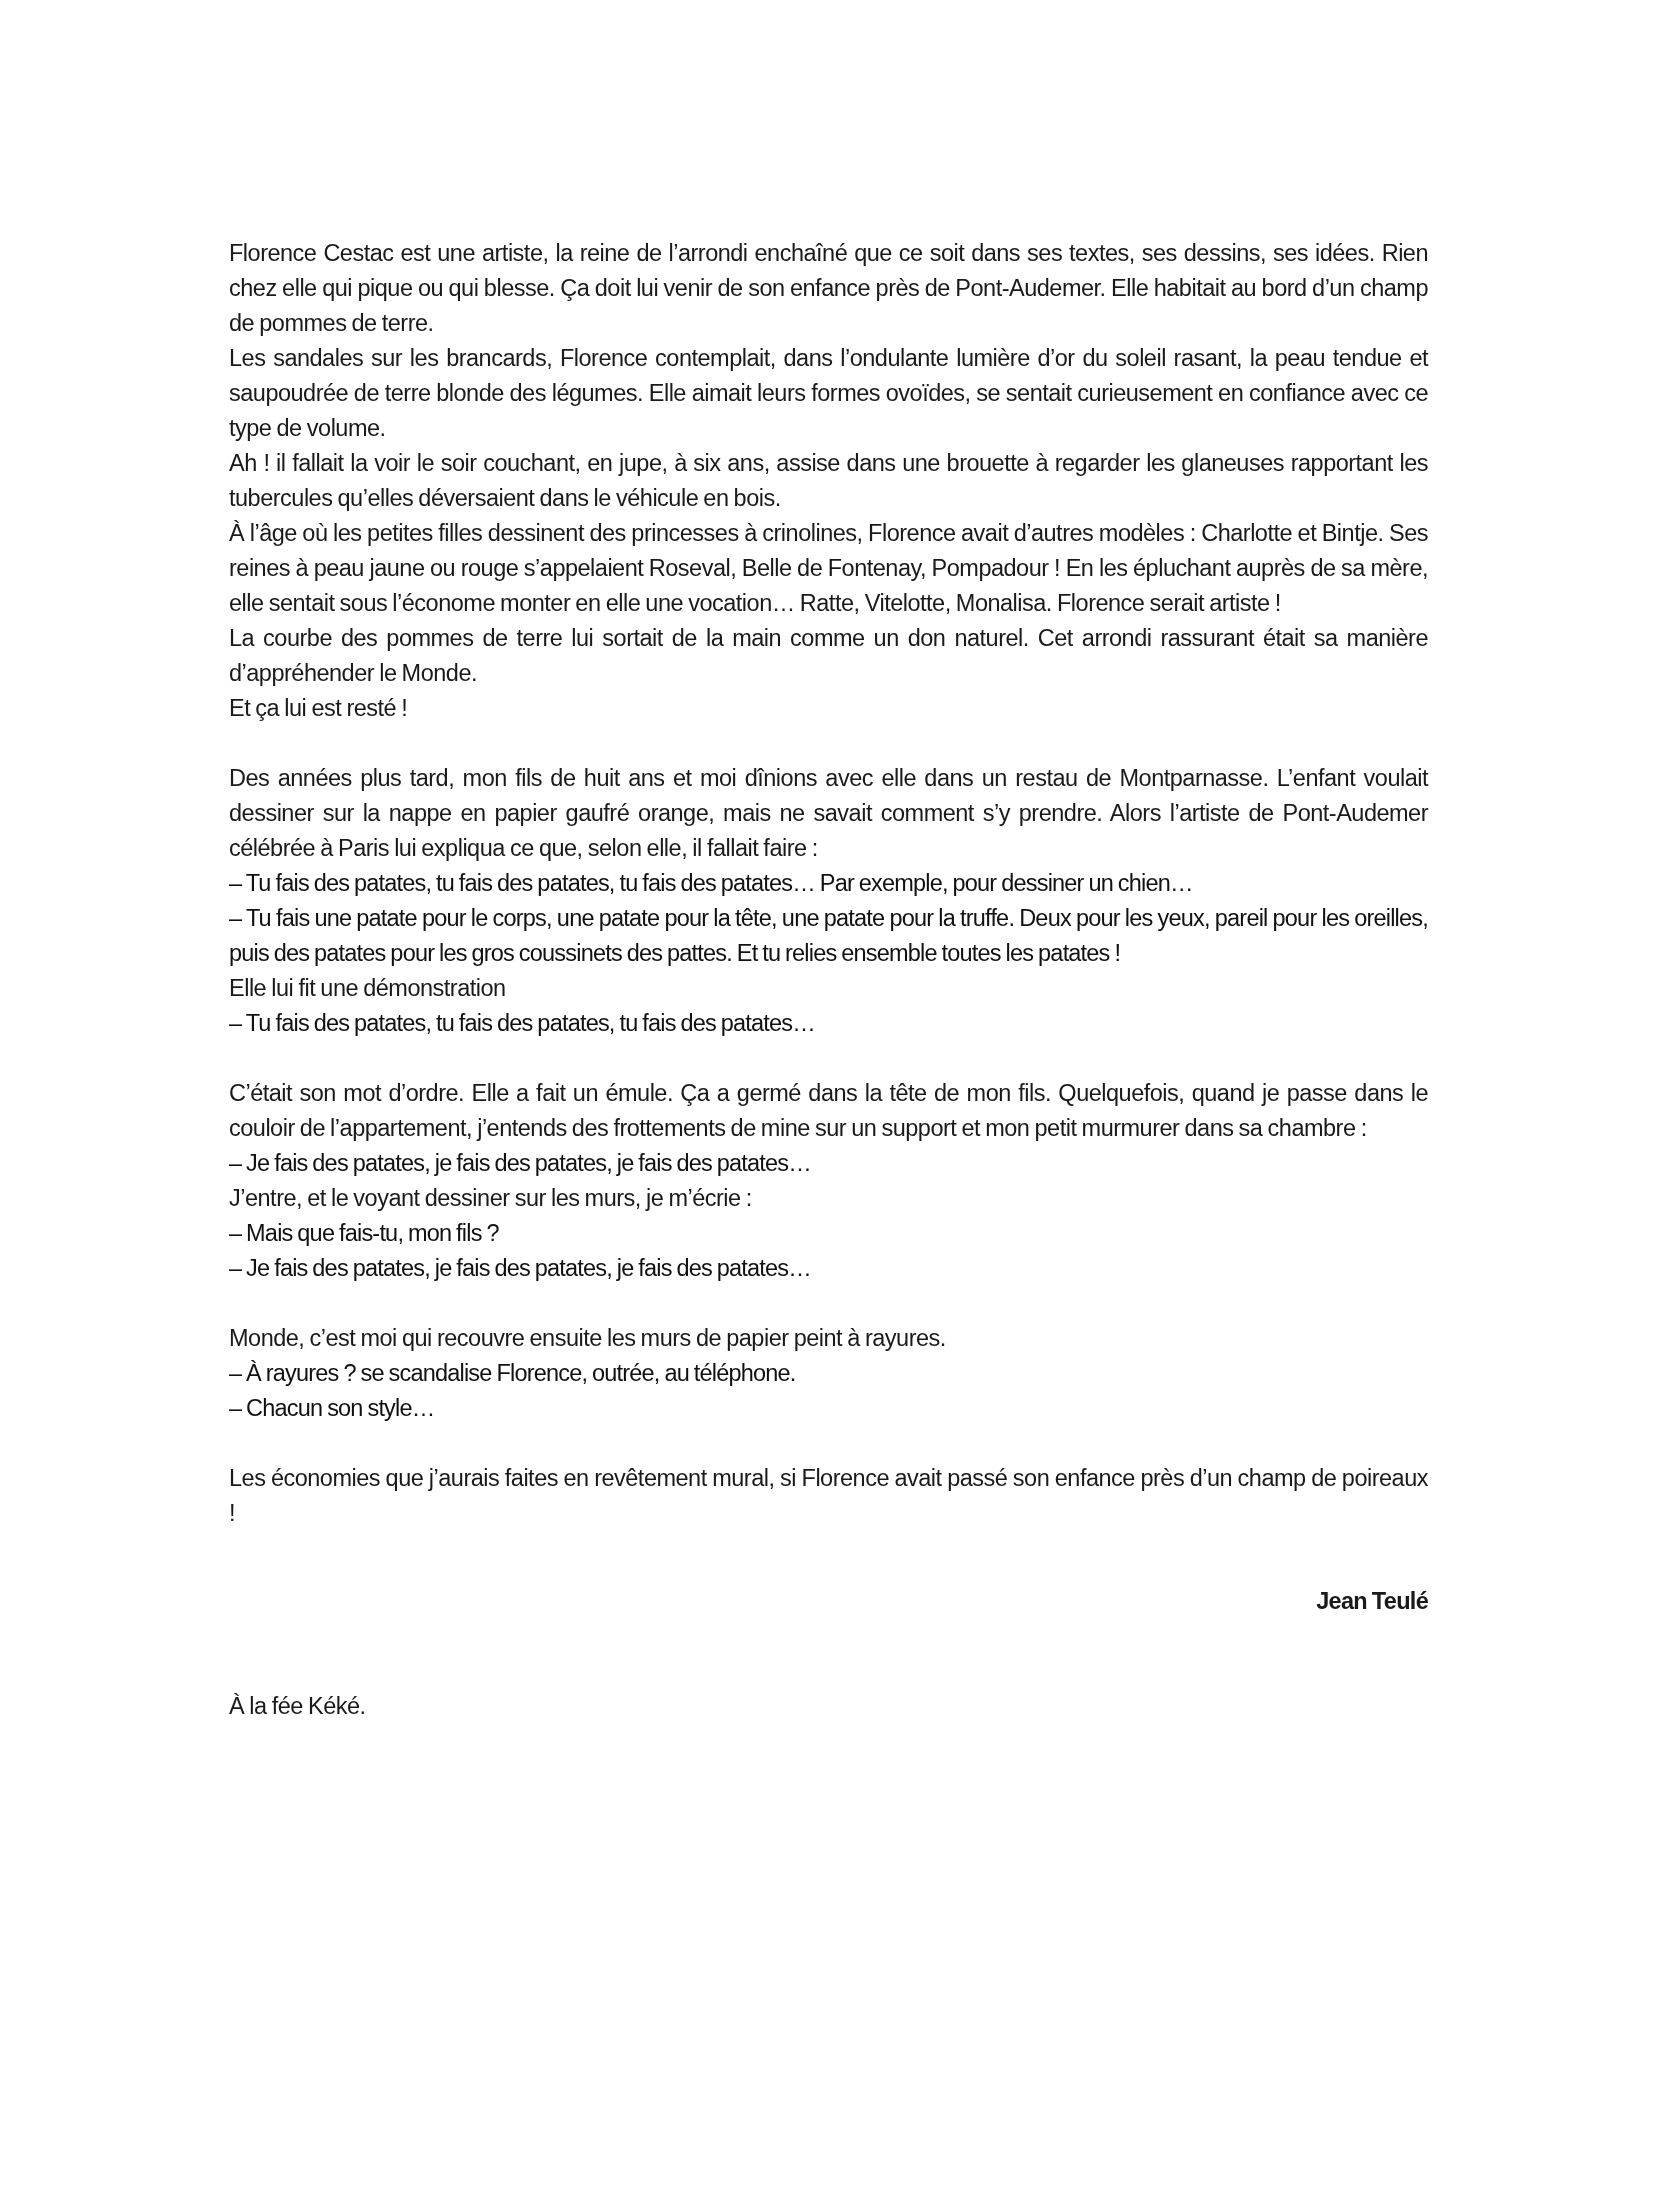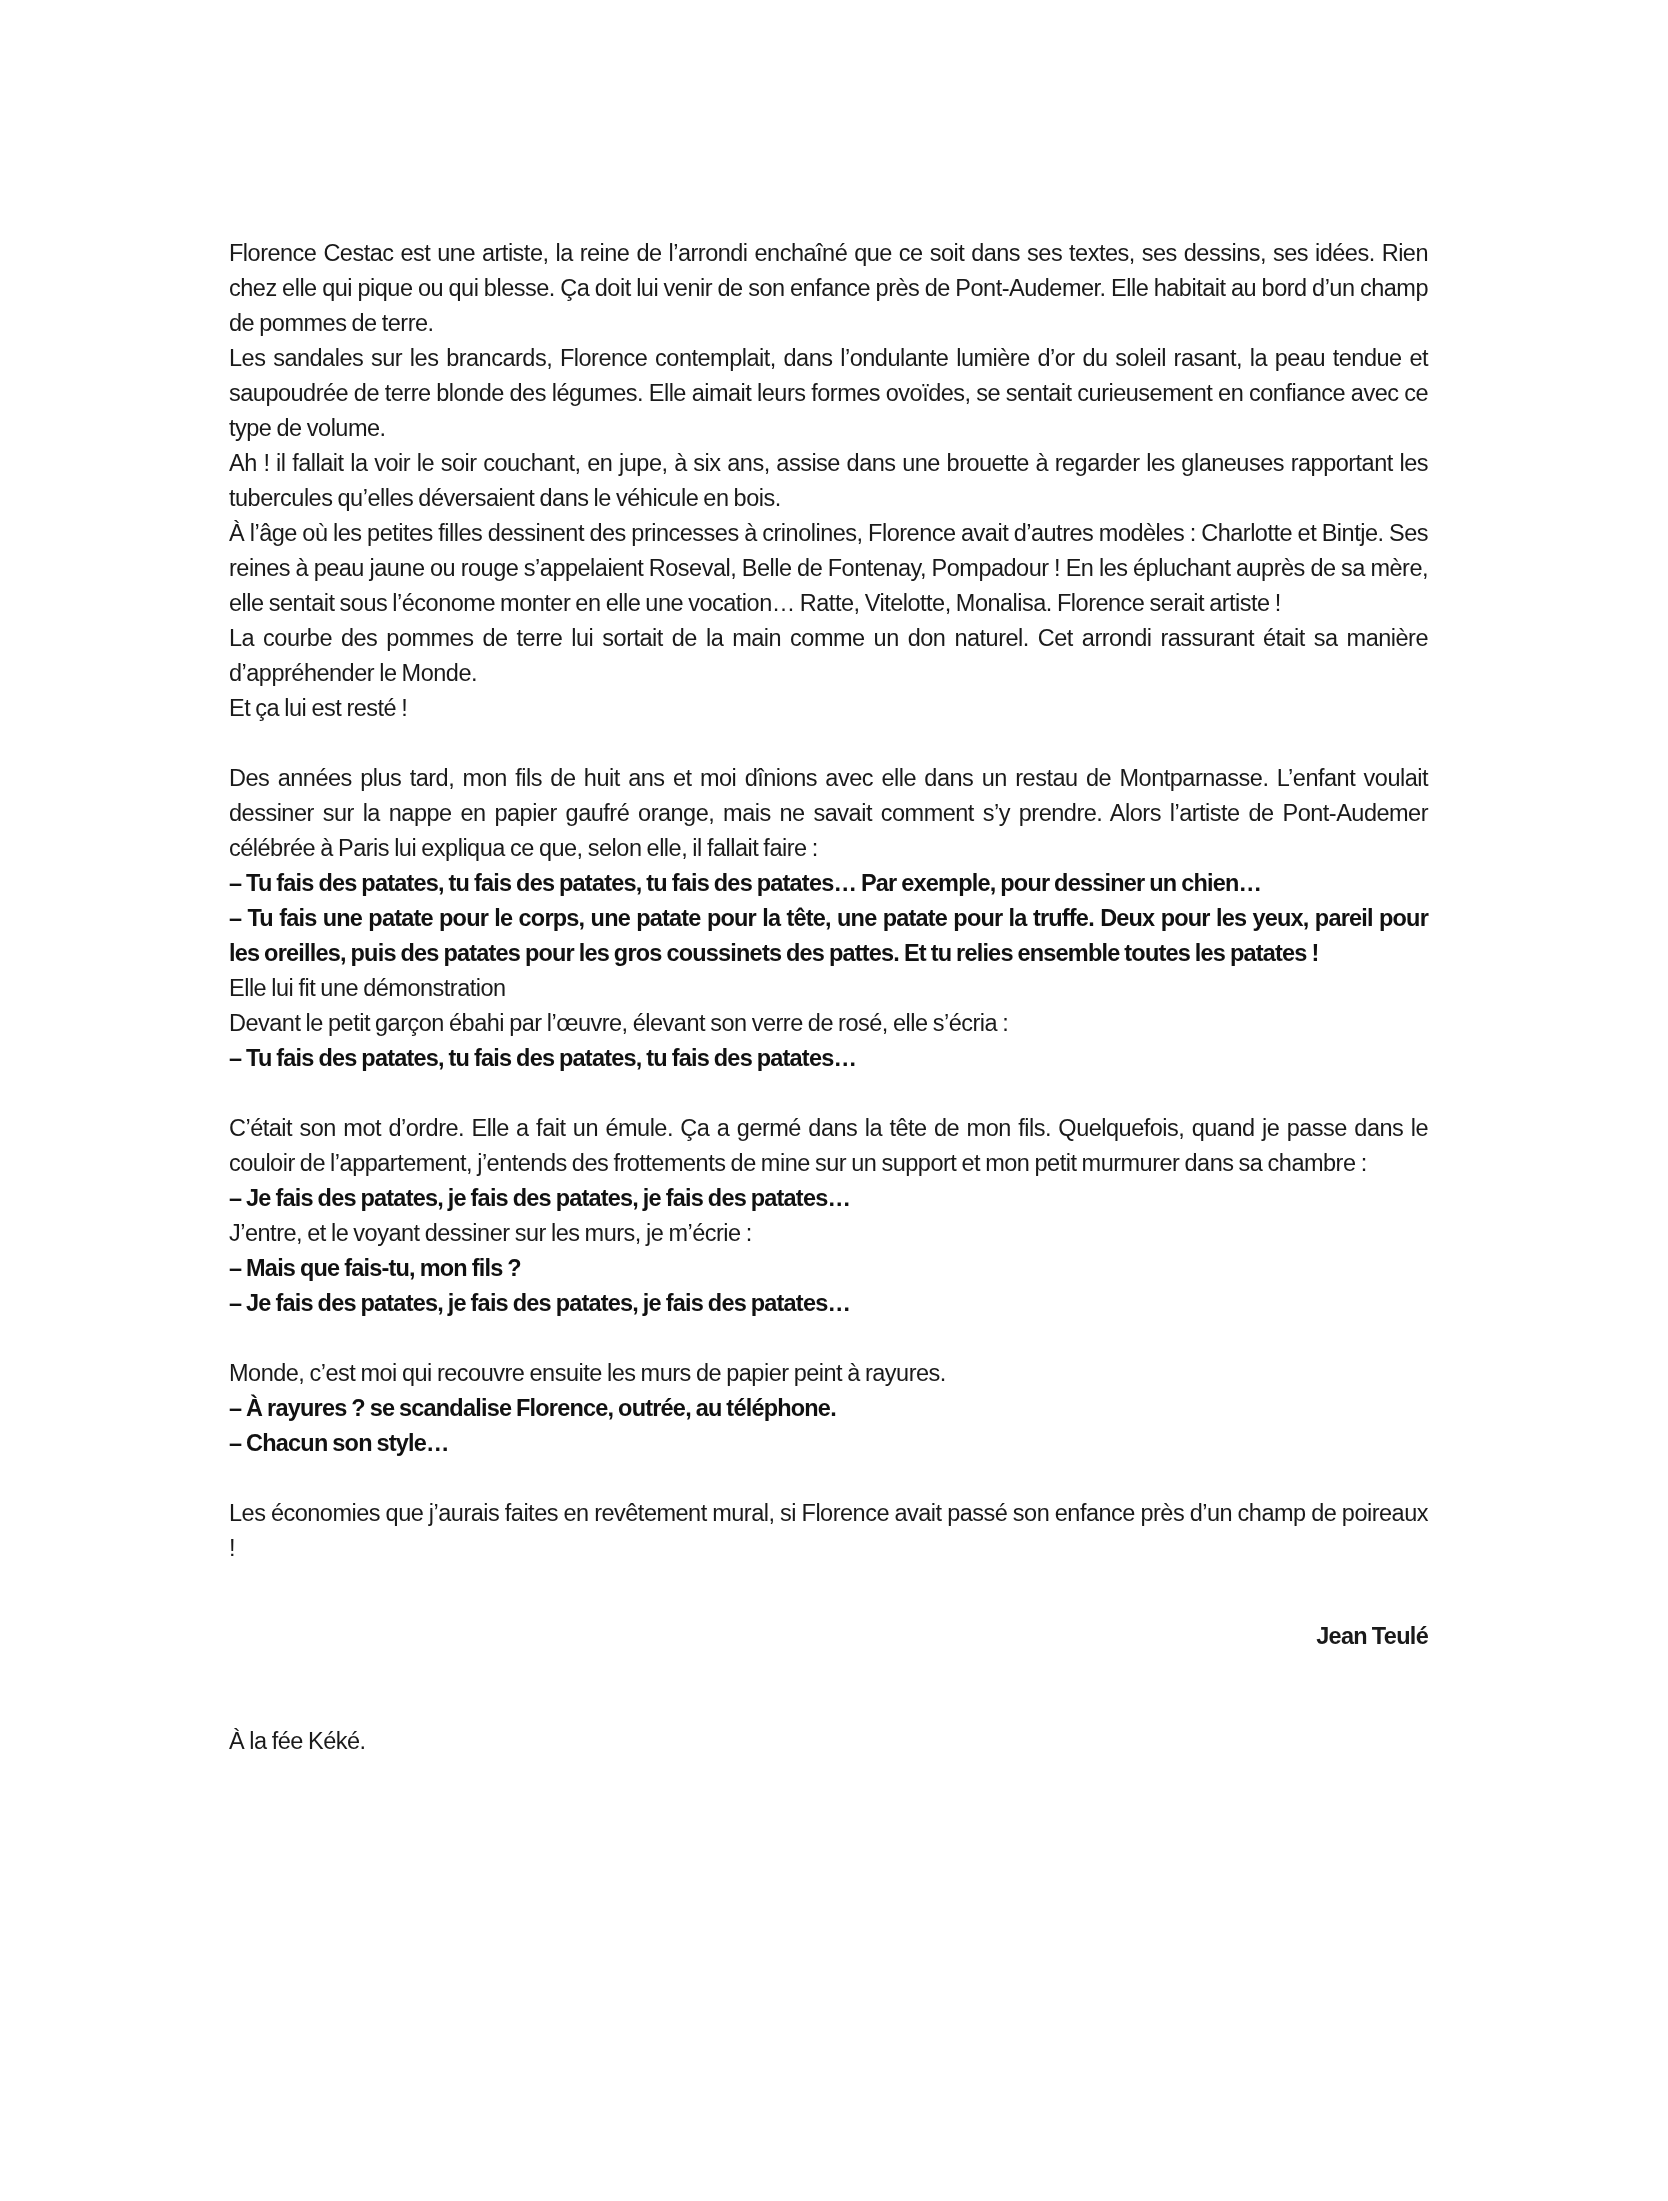--- a/index.html
+++ b/index.html
@@ -5,21 +5,21 @@
   html, body { margin: 0; padding: 0; background: #ffffff; }
   body { width: 1669px; height: 2201px; position: relative; overflow: hidden; }
   .page {
     position: absolute; left: 229px; top: 236px; width: 1199px;
     font-family: "Liberation Sans", sans-serif;
     font-size: 23.5px; line-height: 35px; color: #1a1a1a;
     letter-spacing: -0.5px; word-spacing: -0.9px;
   }
   .para { margin: 0; text-align: justify; text-align-last: left; }
   .gap { height: 35px; }
-  .dialog { font-weight: bold; letter-spacing: -0.8px; color: #111; }
+  .dialog { font-weight: normal; letter-spacing: -0.8px; color: #111; }
   .sig { text-align: right; font-weight: bold; margin-top: 53px; letter-spacing: -0.7px; }
   .dedication { margin-top: 70px; }
 </style>
 </head>
 <body>
 
 <div class="page">
   <div>
     <p class="para">Florence Cestac est une artiste, la reine de l’arrondi enchaîné que ce soit dans ses textes, ses dessins, ses idées. Rien chez elle qui pique ou qui blesse. Ça doit lui venir de son enfance près de Pont-Audemer. Elle habitait au bord d’un champ de pommes de terre.</p>
     <p class="para">Les sandales sur les brancards, Florence contemplait, dans l’ondulante lumière d’or du soleil rasant, la peau tendue et saupoudrée de terre blonde des légumes. Elle aimait leurs formes ovoïdes, se sentait curieusement en confiance avec ce type de volume.</p>
@@ -27,21 +27,20 @@
     <p class="para">À l’âge où les petites filles dessinent des princesses à crinolines, Florence avait d’autres modèles : Charlotte et Bintje. Ses reines à peau jaune ou rouge s’appelaient Roseval, Belle de Fontenay, Pompadour ! En les épluchant auprès de sa mère, elle sentait sous l’économe monter en elle une vocation… Ratte, Vitelotte, Monalisa. Florence serait artiste !</p>
     <p class="para">La courbe des pommes de terre lui sortait de la main comme un don naturel. Cet arrondi rassurant était sa manière d’appréhender le Monde.</p>
     <p class="para">Et ça lui est resté !</p>
   </div>
   <div class="gap"></div>
   <div>
     <p class="para">Des années plus tard, mon fils de huit ans et moi dînions avec elle dans un restau de Montparnasse. L’enfant voulait dessiner sur la nappe en papier gaufré orange, mais ne savait comment s’y prendre. Alors l’artiste de Pont-Audemer célébrée à Paris lui expliqua ce que, selon elle, il fallait faire :</p>
     <p class="para dialog">– Tu fais des patates, tu fais des patates, tu fais des patates… Par exemple, pour dessiner un chien…</p>
     <p class="para dialog">– Tu fais une patate pour le corps, une patate pour la tête, une patate pour la truffe. Deux pour les yeux, pareil pour les oreilles, puis des patates pour les gros coussinets des pattes. Et tu relies ensemble toutes les patates !</p>
     <p class="para">Elle lui fit une démonstration</p>
-    <p class="para">Devant le petit garçon ébahi par l’œuvre, élevant son verre de rosé, elle s’écria :</p>
     <p class="para dialog">– Tu fais des patates, tu fais des patates, tu fais des patates…</p>
   </div>
   <div class="gap"></div>
   <div>
     <p class="para">C’était son mot d’ordre. Elle a fait un émule. Ça a germé dans la tête de mon fils. Quelquefois, quand je passe dans le couloir de l’appartement, j’entends des frottements de mine sur un support et mon petit murmurer dans sa chambre :</p>
     <p class="para dialog">– Je fais des patates, je fais des patates, je fais des patates…</p>
     <p class="para">J’entre, et le voyant dessiner sur les murs, je m’écrie :</p>
     <p class="para dialog">– Mais que fais-tu, mon fils ?</p>
     <p class="para dialog">– Je fais des patates, je fais des patates, je fais des patates…</p>
   </div>

